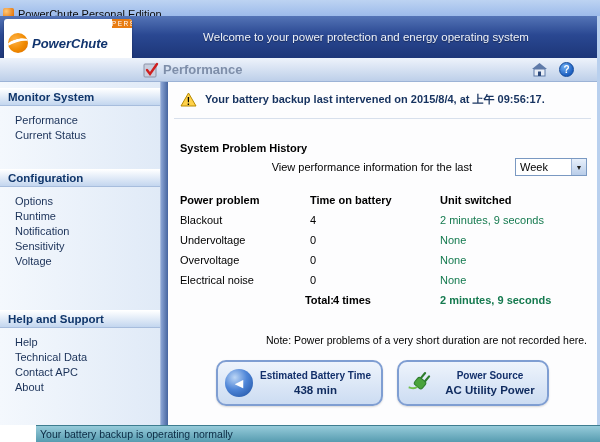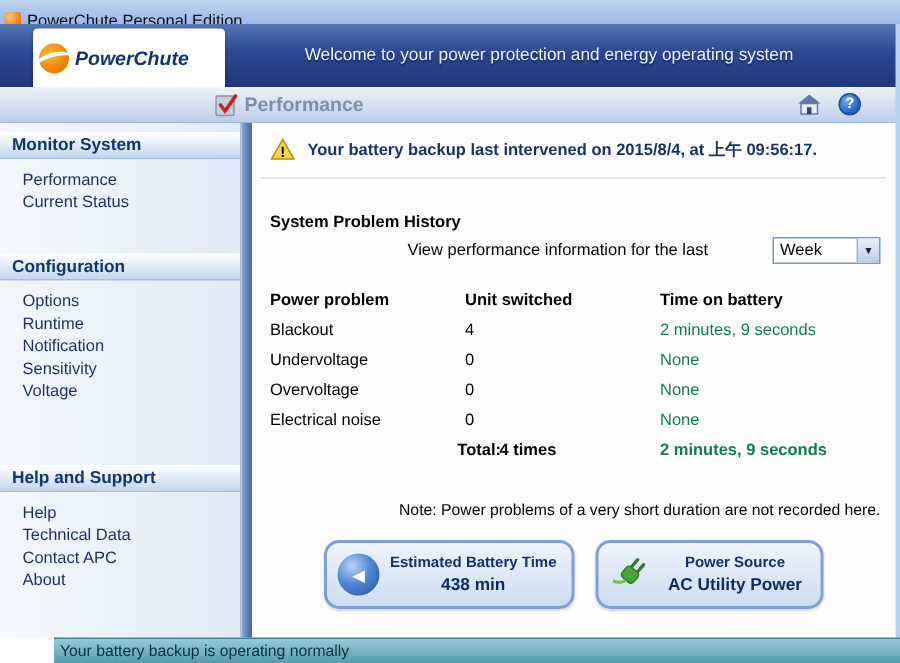--- a/index.html
+++ b/index.html
@@ -14,22 +14,22 @@
   .titlebar-icon { width:11px; height:11px; border-radius:2px;
     background:radial-gradient(circle at 30% 30%, #ffc878, #e87c12 70%, #c05e00); flex:none; }
   .titlebar-text { font-size:11px; color:#0a0a0a; }
 
   
   .banner { position:absolute; top:16px; left:0; right:0; height:42px;
     background:linear-gradient(180deg,#5474b6 0%, #2a4892 45%, #1d3678 100%); }
   .welcome { position:absolute; left:140px; right:8px; top:0; height:42px;
     display:flex; align-items:center; justify-content:center;
     color:#eef2fa; font-size:11.5px; text-shadow:0 1px 1px rgba(0,0,0,.4); }
-  .logo { position:absolute; left:22px; top:3px; width:128px; height:48px; background:#fff;
-    border-radius:3px; overflow:hidden; display:flex; flex-direction:column;
+  .logo { position:absolute; left:4px; top:3px; width:128px; height:48px; background:#fff;
+    border-radius:3px; overflow:hidden; display:flex; flex-direction:row;
     box-shadow:0 1px 2px rgba(0,0,0,.4); }
   .logo-top { flex:1; display:flex; align-items:center; gap:4px; padding:1px 4px; }
   .logo-swoosh { width:20px; height:20px; border-radius:50%; flex:none;
     background:radial-gradient(circle at 35% 35%, #ffb347, #f08a00 55%, #d96a00);
     position:relative; overflow:hidden; }
   .logo-swoosh::after { content:""; position:absolute; left:-4px; top:6px; width:28px; height:13px;
     border-radius:50%; border-top:3px solid #fff; transform:rotate(-16deg); }
   .logo-name { font-weight:bold; font-style:italic; color:#11346e; font-size:13px; }
   .logo-sub { height:9px; line-height:9px; background:#e87c12; color:#fff; font-size:6.5px;
     letter-spacing:1.5px; text-align:center; }
@@ -189,22 +189,22 @@
     <div class="filter">
       <span>View performance information for the last</span>
       <div class="select">
         <span class="select-value">Week</span>
         <span class="select-arrow">▼</span>
       </div>
     </div>
 
     <div class="table">
       <div class="cell th">Power problem</div>
+      <div class="cell th">Time on battery</div>
       <div class="cell th">Unit switched</div>
-      <div class="cell th">Time on battery</div>
 
       <div class="cell">Blackout</div>
       <div class="cell">4</div>
       <div class="cell green">2 minutes, 9 seconds</div>
 
       <div class="cell">Undervoltage</div>
       <div class="cell">0</div>
       <div class="cell green">None</div>
 
       <div class="cell">Overvoltage</div>

